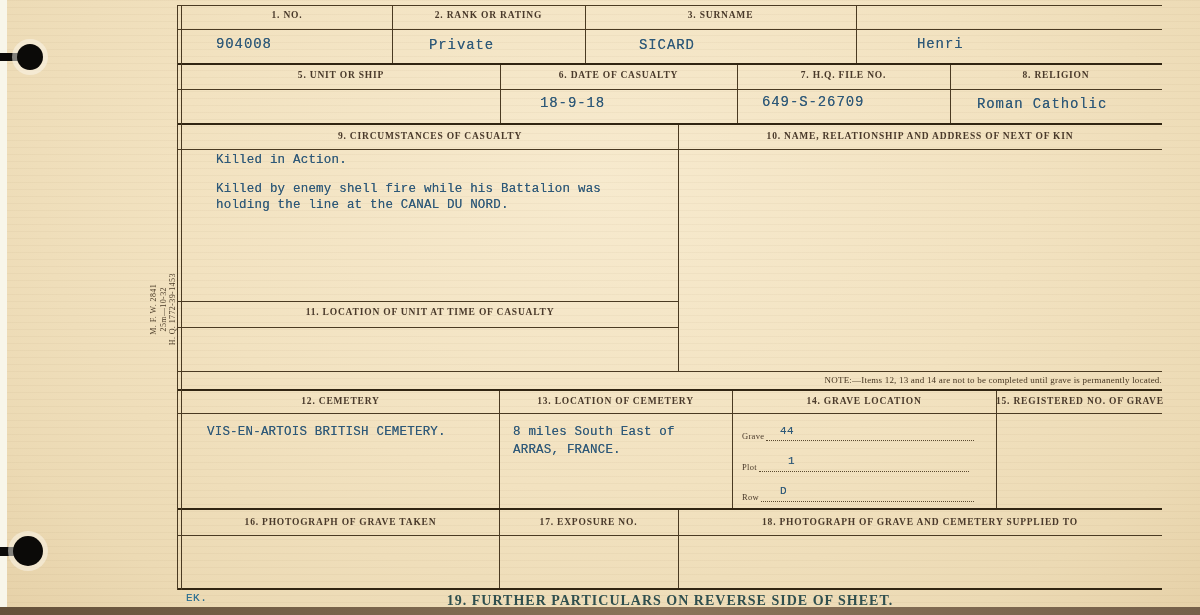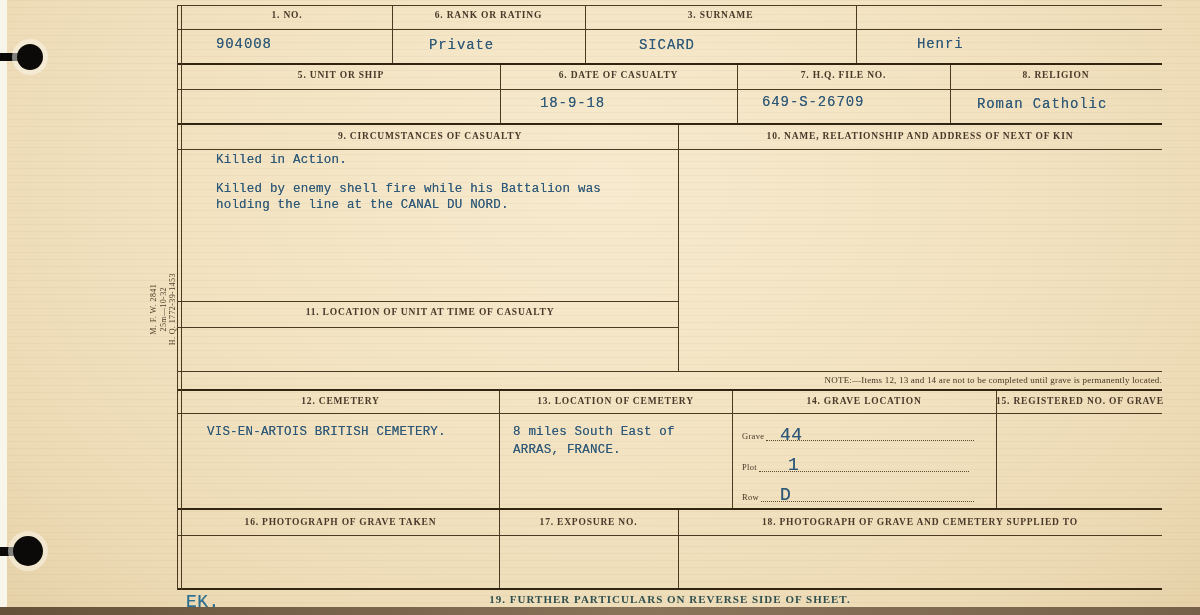--- a/index.html
+++ b/index.html
@@ -29,30 +29,30 @@
     position:absolute; font-family:"Liberation Serif", serif;
     font-size:9.5px; font-weight:600; letter-spacing:0.8px;
     color:#49392a; text-align:center; white-space:nowrap;
   }
   .note-line {
     position:absolute; font-family:"Liberation Serif", serif;
     font-size:9px; color:#43331f; text-align:right; white-space:nowrap; letter-spacing:0.2px;
   }
   .footer-line {
     position:absolute; font-family:"Liberation Serif", serif;
-    font-size:11px; font-weight:600; letter-spacing:1px;
+    font-size:14px; font-weight:600; letter-spacing:1px;
     color:#2f4f4e; text-align:center; white-space:nowrap;
   }
   .typed {
     position:absolute; font-family:"Liberation Mono","DejaVu Sans Mono", monospace;
     color:#2d5878; white-space:nowrap; text-shadow:0 0 0.5px rgba(45,88,120,0.7);
   }
   .typed.lg { font-size:14px; letter-spacing:0.9px; }
   .typed.md { font-size:12.5px; letter-spacing:0.2px; line-height:16.5px; }
-  .typed.sm { font-size:18px; letter-spacing:0.5px; }
+  .typed.sm { font-size:11px; letter-spacing:0.5px; }
   .typed.teal { color:#2d7092; text-shadow:0 0 0.5px rgba(45,112,146,0.7); }
 
   .grave-line { position:absolute; display:flex; align-items:flex-end; }
   .g-label { font-family:"Liberation Serif", serif; font-size:8.5px; color:#49392a; letter-spacing:0.3px; }
   .g-dots  { flex:1; margin-left:2px; height:3px; border-bottom:1px dotted #5b4a30; }
 
   .imprint {
     position:absolute; transform:rotate(-90deg);
     font-family:"Liberation Serif", serif; font-size:8px; line-height:9.5px;
     letter-spacing:0.4px; color:#4a3b28; text-align:center; white-space:nowrap;
@@ -88,21 +88,21 @@
   <div class="vl" style="left:737px;top:65px;height:58px"></div>
   <div class="vl" style="left:950px;top:65px;height:58px"></div>
   <div class="vl" style="left:678px;top:125px;height:246px"></div>
   <div class="vl" style="left:499px;top:391px;height:117px"></div>
   <div class="vl" style="left:732px;top:391px;height:117px"></div>
   <div class="vl" style="left:996px;top:391px;height:117px"></div>
   <div class="vl" style="left:499px;top:510px;height:78px"></div>
   <div class="vl" style="left:678px;top:510px;height:78px"></div>
 
   <div class="hdr" style="left:182px;top:10px;width:210px">1. NO.</div>
-  <div class="hdr" style="left:392px;top:10px;width:193px">6. RANK OR RATING</div>
+  <div class="hdr" style="left:392px;top:10px;width:193px">2. RANK OR RATING</div>
   <div class="hdr" style="left:585px;top:10px;width:271px">3. SURNAME</div>
 
   <div class="typed lg" style="left:216px;top:36px">904008</div>
   <div class="typed lg" style="left:429px;top:37px">Private</div>
   <div class="typed lg" style="left:639px;top:37px">SICARD</div>
   <div class="typed lg" style="left:917px;top:36px">Henri</div>
 
   <div class="hdr" style="left:182px;top:70px;width:318px">5. UNIT OR SHIP</div>
   <div class="hdr" style="left:500px;top:70px;width:237px">6. DATE OF CASUALTY</div>
   <div class="hdr" style="left:737px;top:70px;width:213px">7. H.Q. FILE NO.</div>

